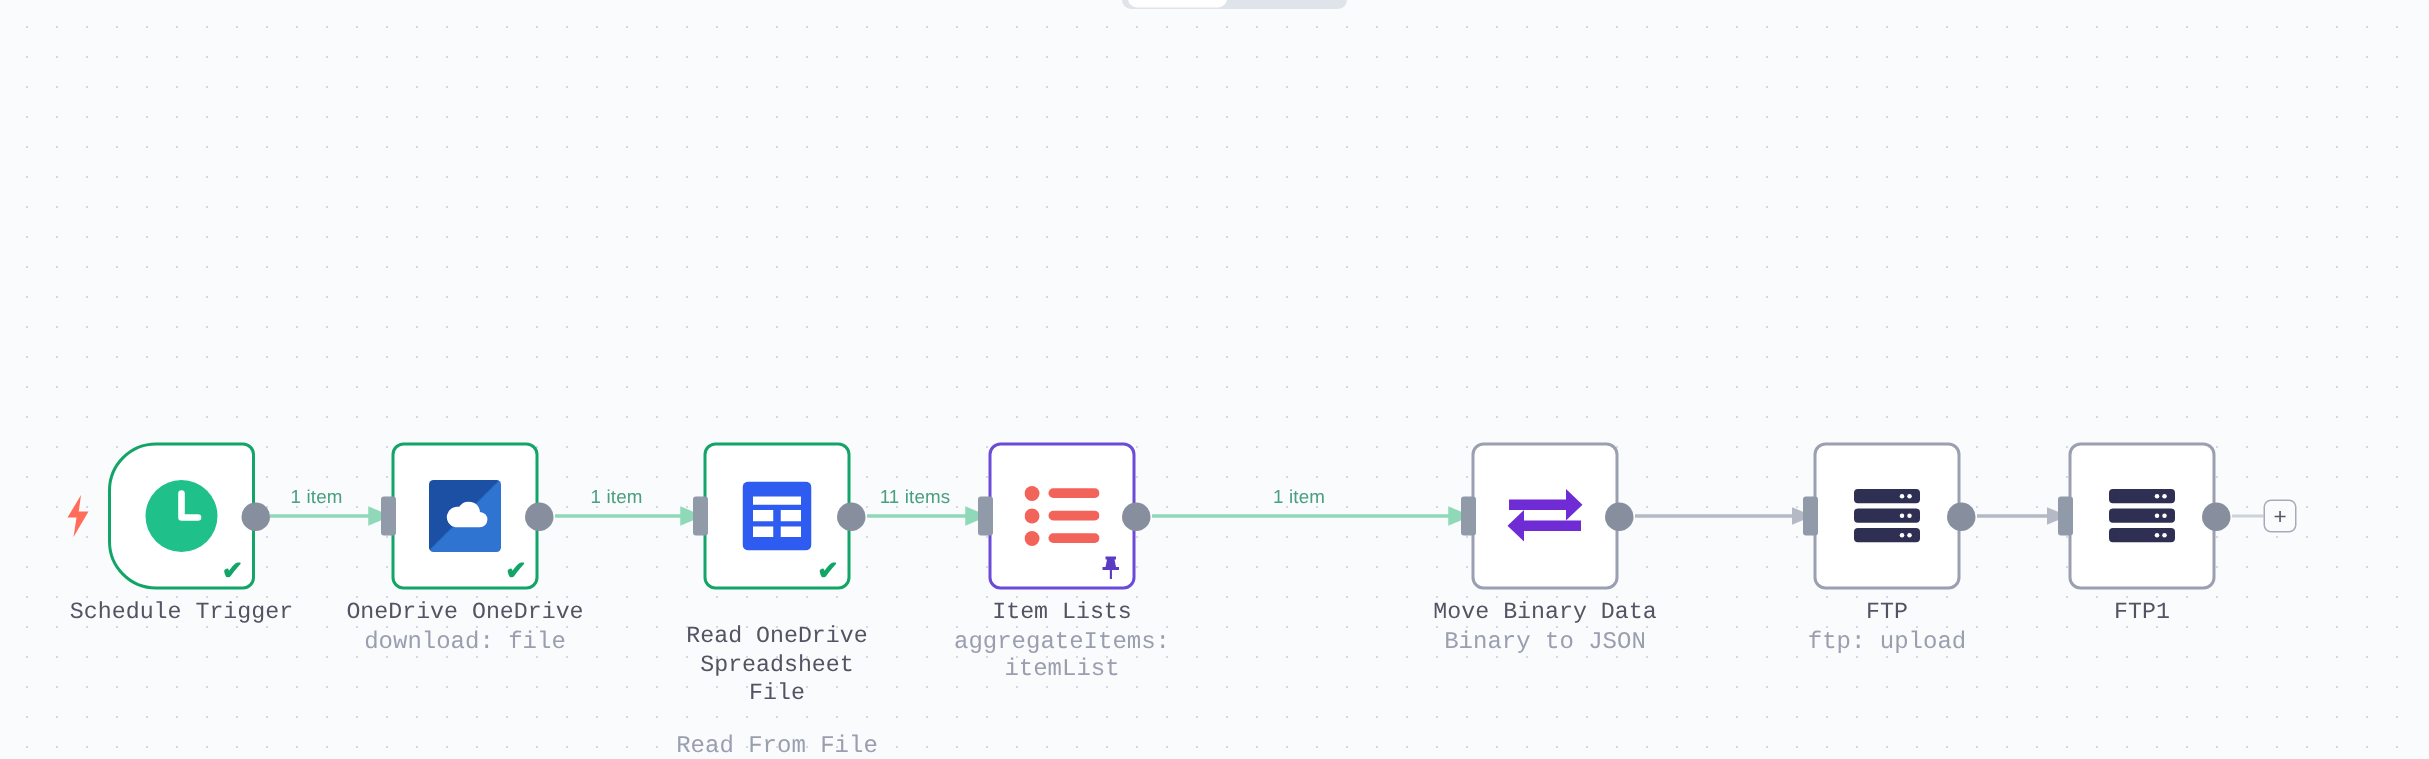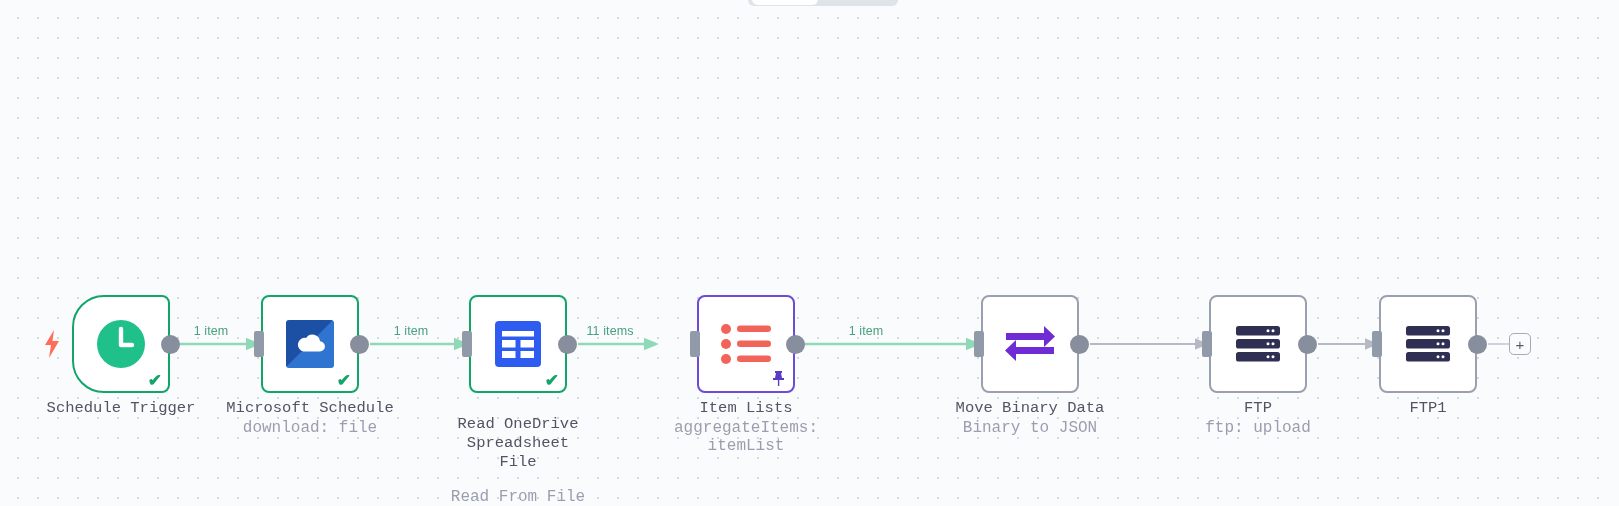--- a/index.html
+++ b/index.html
@@ -268,21 +268,21 @@
           </linearGradient>
         </defs>
         <rect x="0" y="0" width="48" height="48" rx="3" fill="url(#odg)"></rect>
         <path d="M17.5 31.5 h16.2 a5.1 5.1 0 0 0 .3 -10.2 a7.6 7.6 0 0 0 -13.9 -3.4 a6 6 0 0 0 -2.6 13.6 z" fill="#ffffff"></path>
       </svg>
     </div>
     <div class="check-badge">✔</div>
     <div class="port-in"></div>
     <div class="port-out"></div>
     <div class="node-caption">
-      <div class="node-title">Microsoft Schedule</div>
+      <div class="node-title">OneDrive OneDrive</div>
       <div class="node-subtitle">download: file</div>
     </div>
   </div>
 
   <div class="node ok" style="left:469px; top:295px;">
     <div class="node-box"></div>
     <div class="node-icon">
       <svg width="46" height="46" viewBox="0 0 46 46">
         <rect x="0" y="0" width="46" height="46" rx="4" fill="#2f5cf0"></rect>
         <rect x="7" y="10" width="32" height="5.5" fill="#ffffff"></rect>
@@ -294,21 +294,21 @@
     </div>
     <div class="check-badge">✔</div>
     <div class="port-in"></div>
     <div class="port-out"></div>
     <div class="node-caption">
       <div class="node-title" style="max-width:125px; margin:16px auto;">Read OneDrive Spreadsheet File</div>
       <div class="node-subtitle">Read From File</div>
     </div>
   </div>
 
-  <div class="node pinned" style="left:697px; top:295px;">
+  <div class="node pinned" style="left:659px; top:295px;">
     <div class="node-box"></div>
     <div class="node-icon">
       <svg width="50" height="42" viewBox="0 0 50 42">
         <circle cx="5" cy="6" r="5" fill="#f2635a"></circle>
         <circle cx="5" cy="21" r="5" fill="#f2635a"></circle>
         <circle cx="5" cy="36" r="5" fill="#f2635a"></circle>
         <rect x="16" y="2.5" width="34" height="6.5" rx="3.2" fill="#f2635a"></rect>
         <rect x="16" y="17.5" width="34" height="6.5" rx="3.2" fill="#f2635a"></rect>
         <rect x="16" y="32.5" width="34" height="6.5" rx="3.2" fill="#f2635a"></rect>
       </svg>

